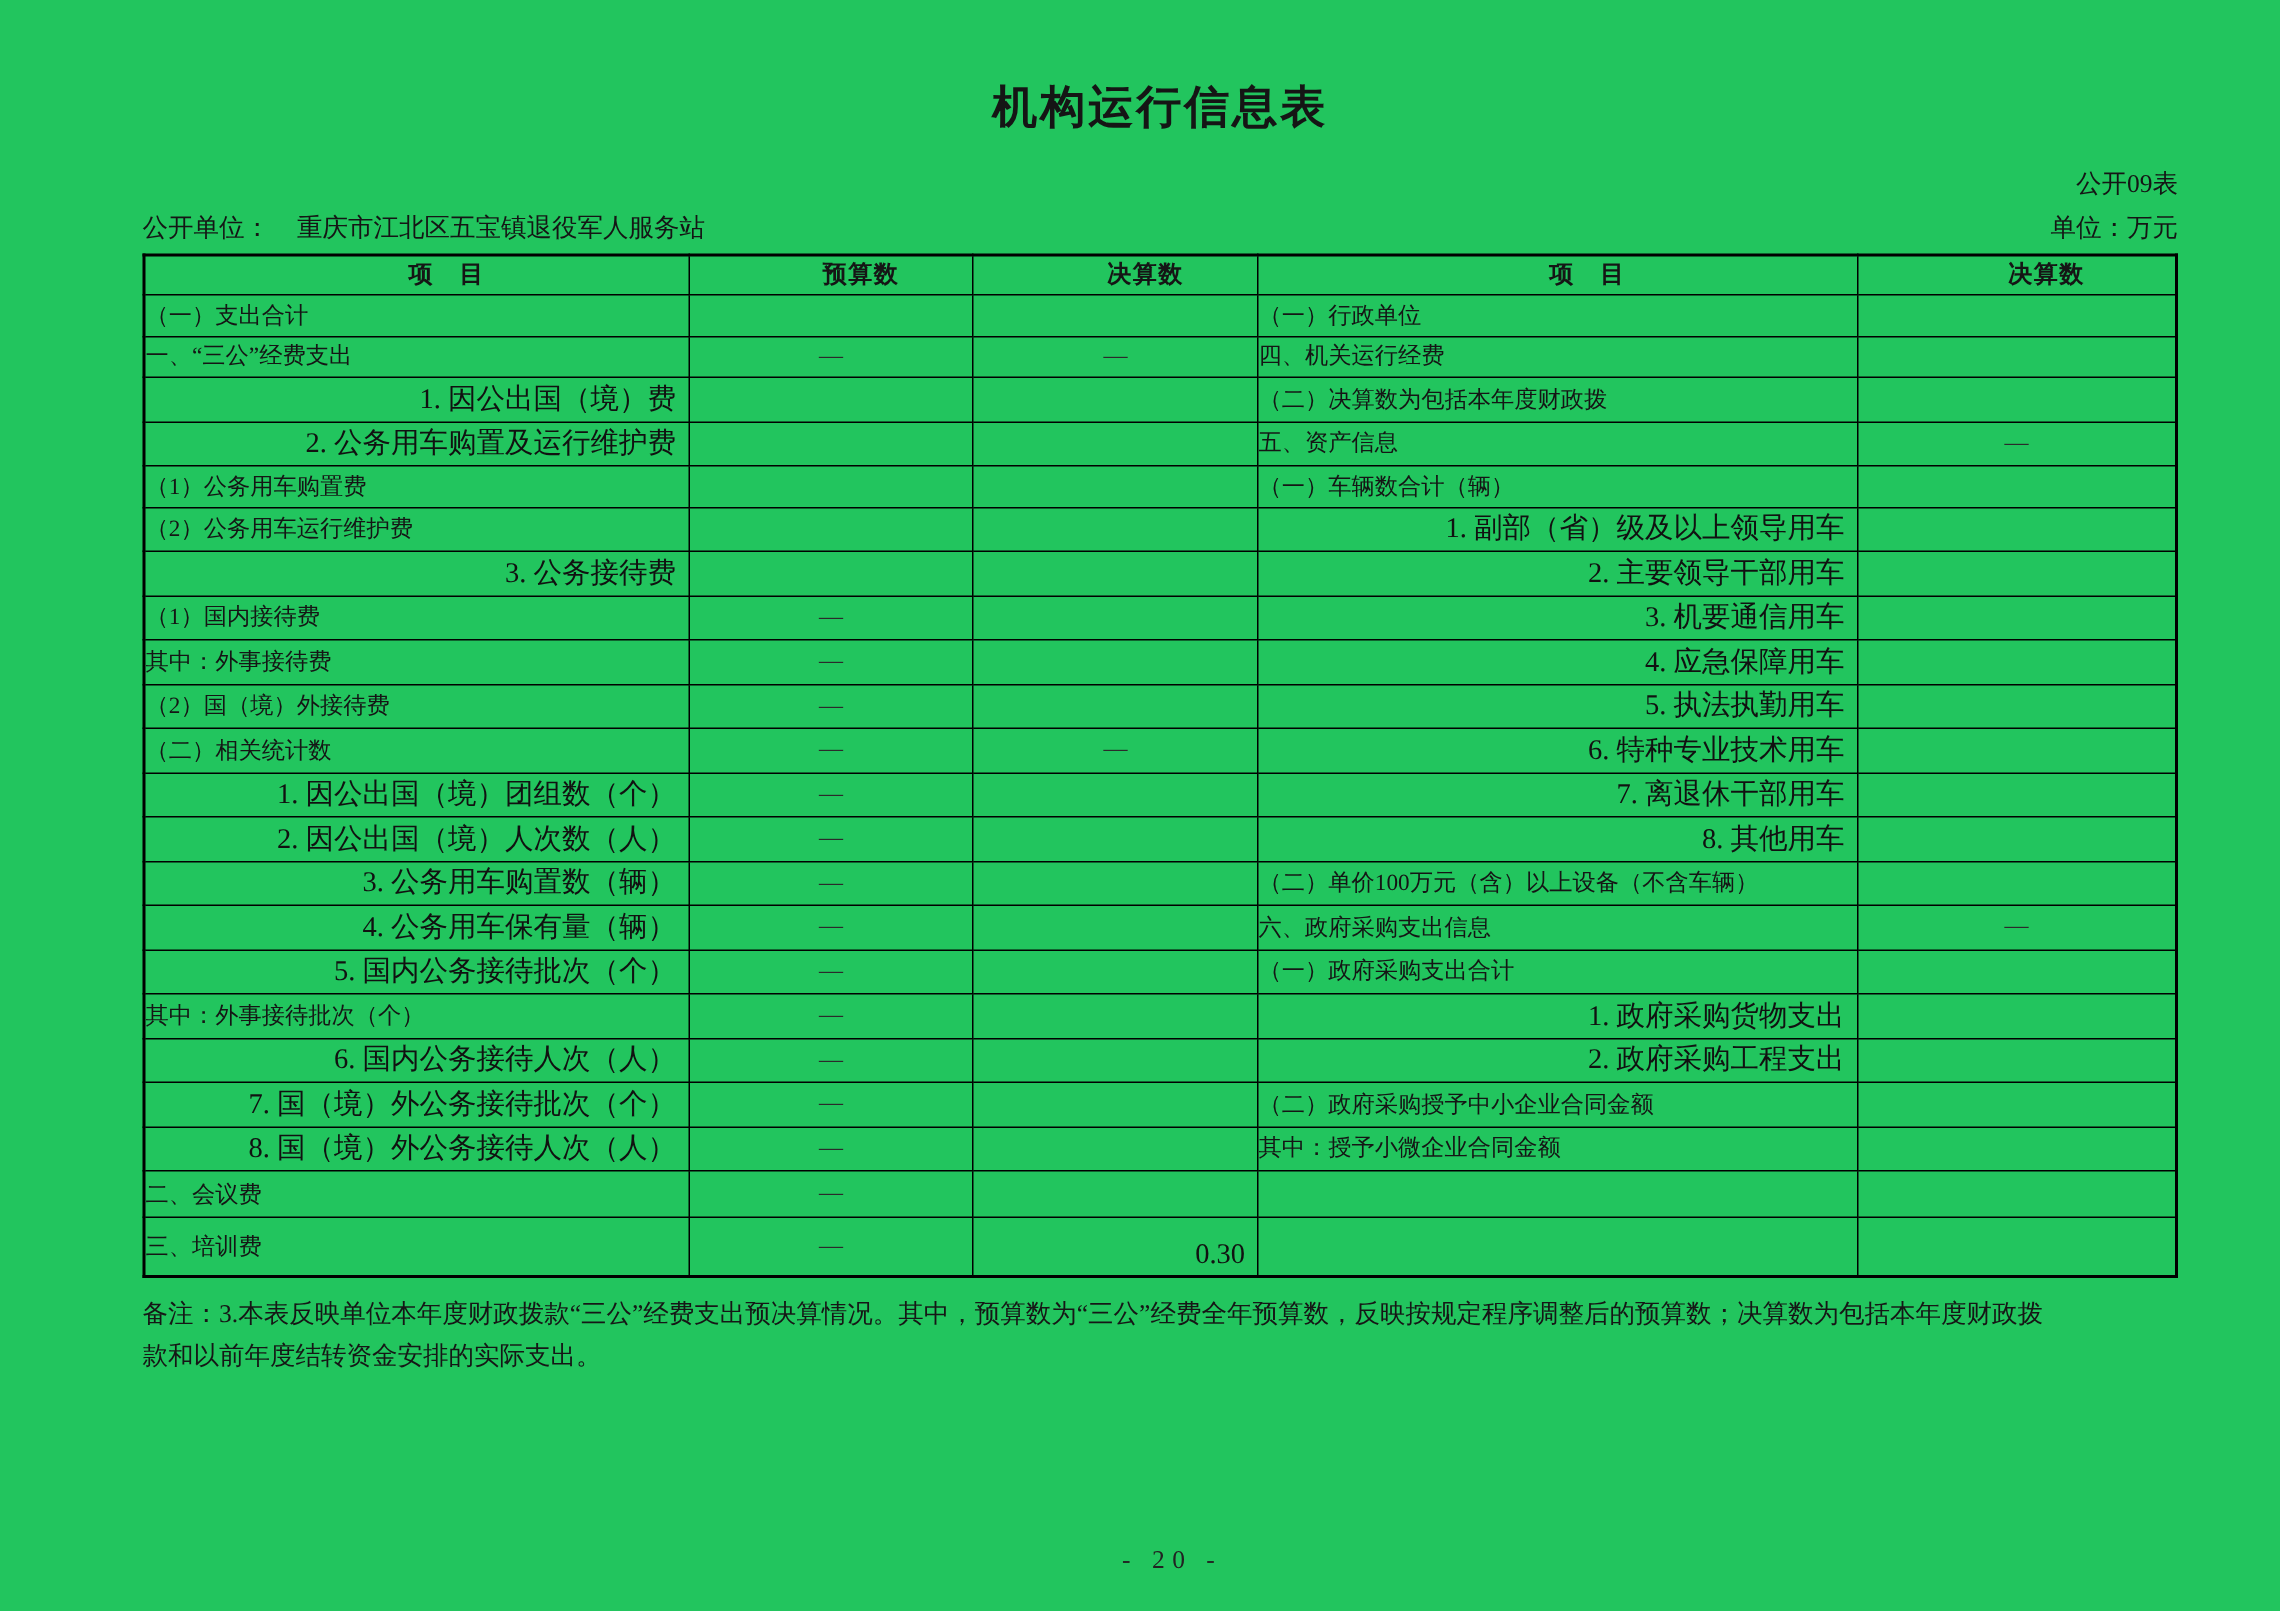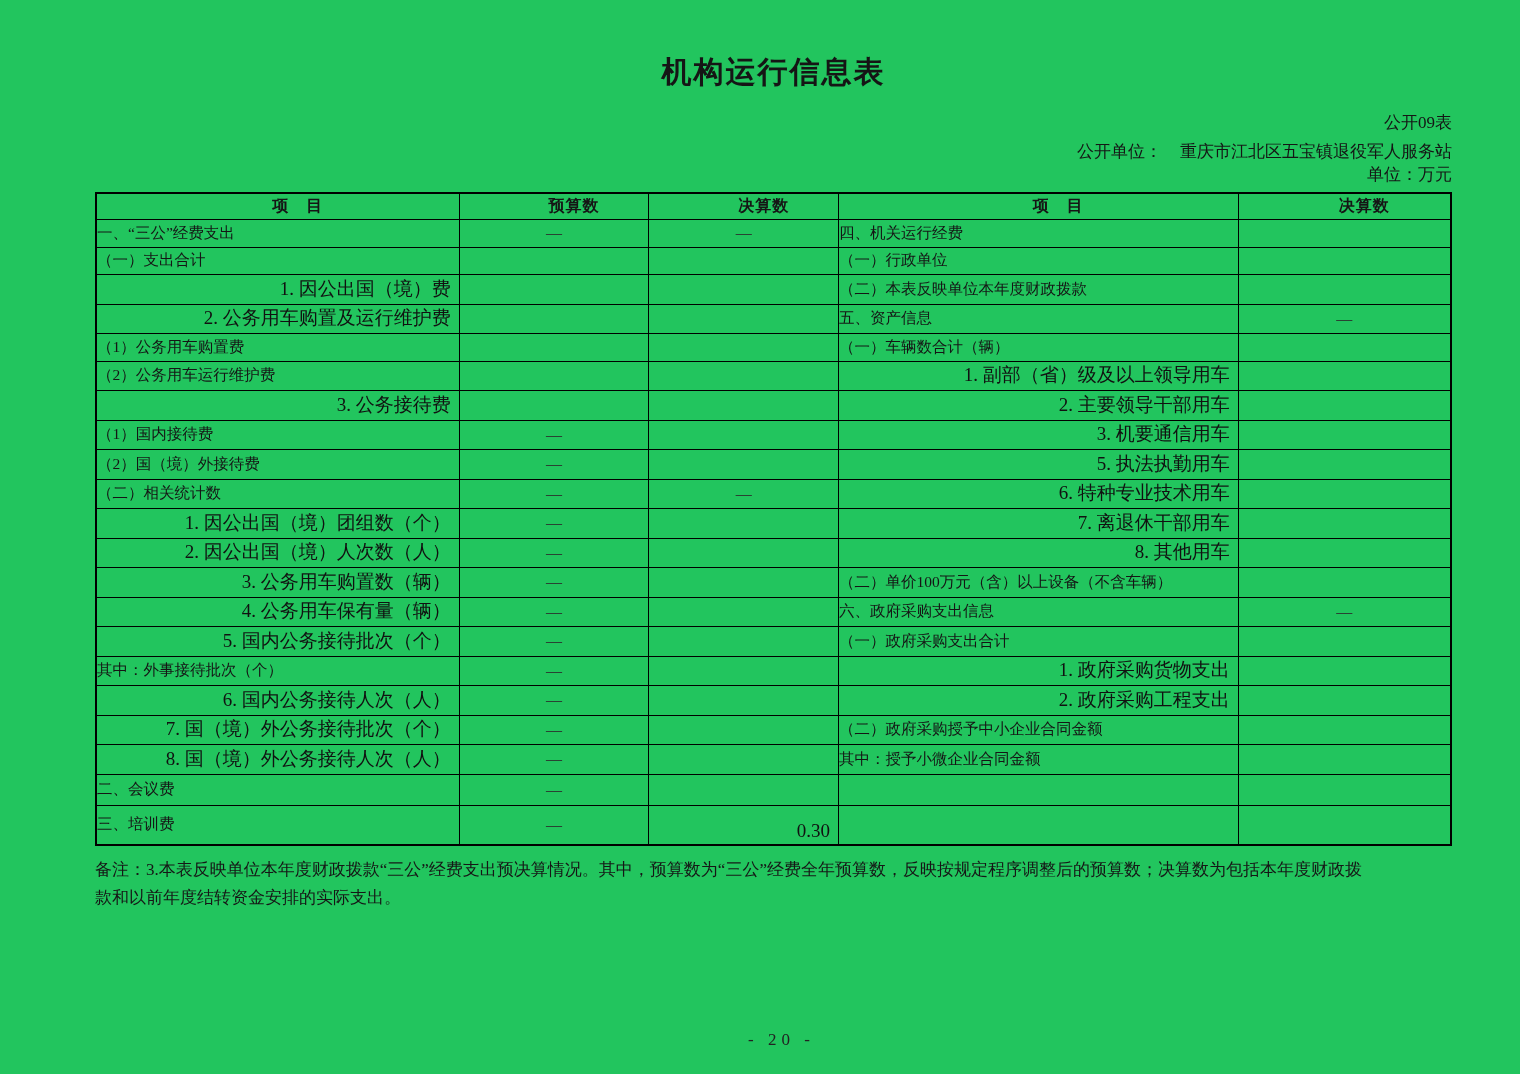--- a/index.html
+++ b/index.html
@@ -27,21 +27,20 @@
     margin-top:18px;
     line-height:22px;
   }
   .unit-row {
     display:flex;
     justify-content:space-between;
     align-items:flex-end;
     font-size:17px;
     margin-top:6px;
     line-height:23px;
-    flex-direction:column;
   }
   .unit-name { margin-left:18px; }
   table.grid {
     width:100%;
     border-collapse:collapse;
     table-layout:fixed;
     margin-top:6px;
     border:2px solid #000;
   }
   .grid th, .grid td {
@@ -122,38 +121,38 @@
       <tr>
         <th>项　目</th>
         <th>预算数</th>
         <th>决算数</th>
         <th>项　目</th>
         <th>决算数</th>
       </tr>
     </thead>
     <tbody>
         <tr>
+          <td class="lbl ind1">（一）支出合计</td>
+          <td class="val"></td>
+          <td class="val"></td>
+          <td class="lbl ind1">（一）行政单位</td>
+          <td class="val"></td>
+        </tr>
+        <tr>
           <td class="lbl ind0">一、“三公”经费支出</td>
           <td class="val">—</td>
           <td class="val">—</td>
           <td class="lbl ind0">四、机关运行经费</td>
           <td class="val"></td>
         </tr>
         <tr>
-          <td class="lbl ind1">（一）支出合计</td>
-          <td class="val"></td>
-          <td class="val"></td>
-          <td class="lbl ind1">（一）行政单位</td>
-          <td class="val"></td>
-        </tr>
-        <tr>
           <td class="lbl ind2 num">1. 因公出国（境）费</td>
           <td class="val"></td>
           <td class="val"></td>
-          <td class="lbl ind1">（二）本表反映单位本年度财政拨款</td>
+          <td class="lbl ind1">（二）决算数为包括本年度财政拨</td>
           <td class="val"></td>
         </tr>
         <tr>
           <td class="lbl ind2 num">2. 公务用车购置及运行维护费</td>
           <td class="val"></td>
           <td class="val"></td>
           <td class="lbl ind0">五、资产信息</td>
           <td class="val">—</td>
         </tr>
         <tr>
@@ -175,20 +174,27 @@
           <td class="val"></td>
           <td class="val"></td>
           <td class="lbl ind2 num">2. 主要领导干部用车</td>
           <td class="val"></td>
         </tr>
         <tr>
           <td class="lbl ind3">（1）国内接待费</td>
           <td class="val">—</td>
           <td class="val"></td>
           <td class="lbl ind2 num">3. 机要通信用车</td>
+          <td class="val"></td>
+        </tr>
+        <tr>
+          <td class="lbl ind5">其中：外事接待费</td>
+          <td class="val">—</td>
+          <td class="val"></td>
+          <td class="lbl ind2 num">4. 应急保障用车</td>
           <td class="val"></td>
         </tr>
         <tr>
           <td class="lbl ind3">（2）国（境）外接待费</td>
           <td class="val">—</td>
           <td class="val"></td>
           <td class="lbl ind2 num">5. 执法执勤用车</td>
           <td class="val"></td>
         </tr>
         <tr>

